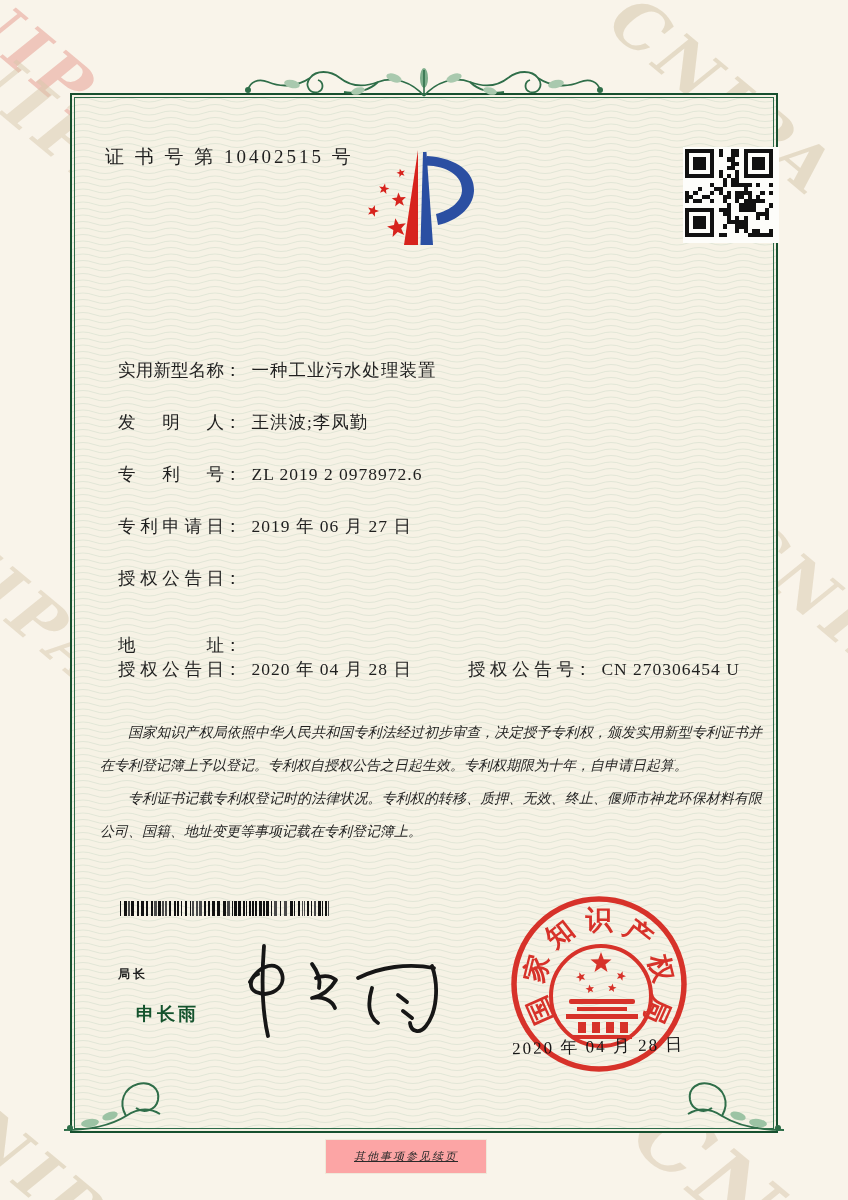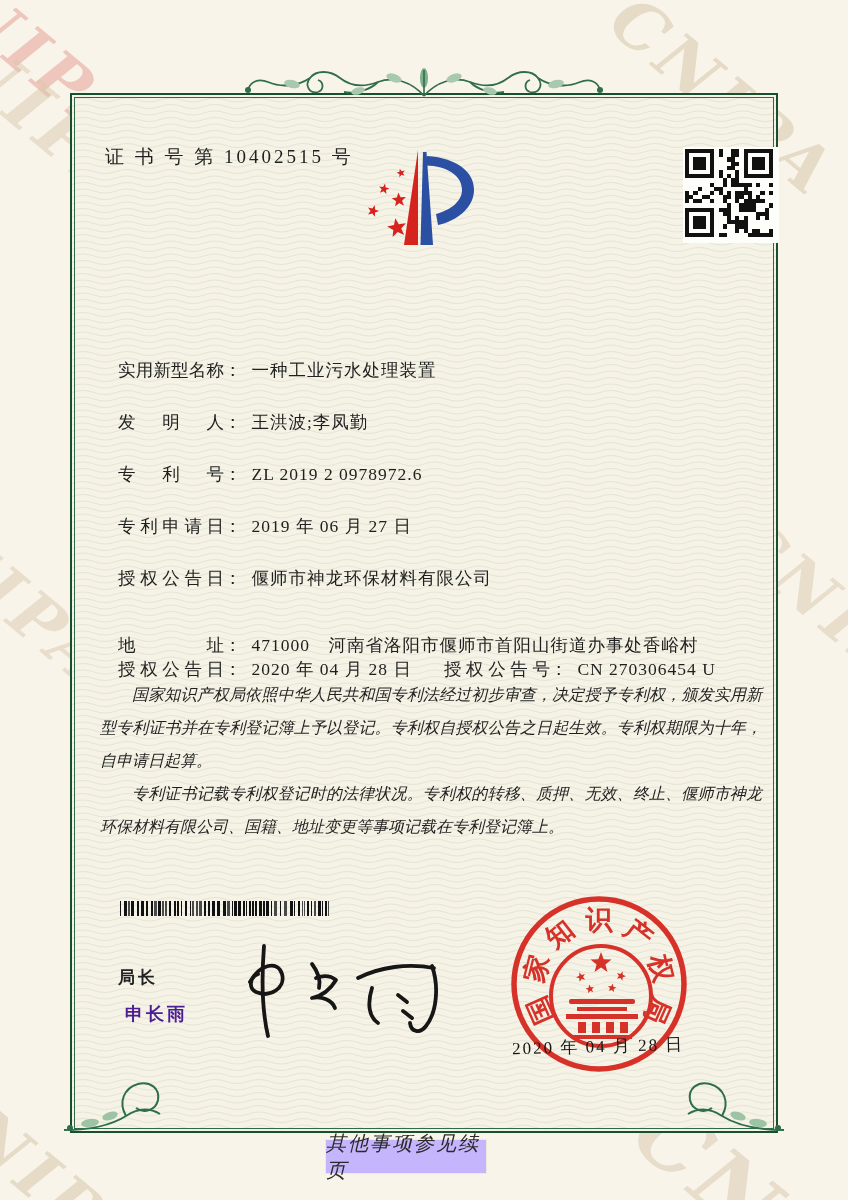--- a/index.html
+++ b/index.html
@@ -20,43 +20,43 @@
   .cert-no{position:absolute;left:105px;top:144px;font-size:19px;letter-spacing:3px;z-index:5;}
   .logo{position:absolute;left:358px;top:146px;z-index:5;}
   .qr{position:absolute;left:683px;top:147px;width:92px;height:92px;background:#fdfdfa;padding:2px;z-index:5;}
   .title{position:absolute;left:0;top:256px;width:848px;text-align:center;font-size:42px;font-weight:bold;
       letter-spacing:6px;z-index:5;}
   
   .frow{position:absolute;left:118px;font-size:17.5px;z-index:5;display:flex;align-items:baseline;white-space:nowrap;}
   .flabel{display:inline-block;width:106px;text-align:justify;text-align-last:justify;}
   .fcolon{margin-right:10px;}
   .fvalue{letter-spacing:1px;}
-  .gpair2{margin-left:32px;display:flex;align-items:baseline;}
-  
-  .body-text{position:absolute;left:100px;top:678px;width:662px;font-size:16px;line-height:33px;
+  .gpair2{margin-left:56px;display:flex;align-items:baseline;}
+  
+  .body-text{position:absolute;left:100px;top:716px;width:662px;font-size:14px;line-height:33px;
       text-align:justify;font-style:italic;z-index:5;}
   .body-text p{margin:0;text-indent:2em;}
   
   .barcode{position:absolute;left:120px;top:901px;width:220px;height:15px;display:flex;align-items:stretch;z-index:5;}
   
-  .signer-title{position:absolute;left:118px;top:966px;font-size:17px;letter-spacing:3px;z-index:5;
+  .signer-title{position:absolute;left:118px;top:966px;font-size:12px;letter-spacing:3px;z-index:5;
       font-family:"Liberation Sans","DejaVu Sans",sans-serif;font-weight:600;color:#222;}
-  .signer-name{position:absolute;left:125px;top:1002px;font-size:18px;letter-spacing:3px;z-index:5;
-      font-family:"Liberation Sans","DejaVu Sans",sans-serif;font-weight:600;color:#4c1d95;}
+  .signer-name{position:absolute;left:136px;top:1002px;font-size:18px;letter-spacing:3px;z-index:5;
+      font-family:"Liberation Sans","DejaVu Sans",sans-serif;font-weight:600;color:#14532d;}
   .signature{position:absolute;left:230px;top:928px;z-index:5;}
   
   .seal{position:absolute;left:505px;top:888px;z-index:6;opacity:.93;}
   .seal-date{position:absolute;left:512px;top:1035px;width:180px;font-size:17px;letter-spacing:2px;
       color:#161616;z-index:7;transform:rotate(-1.5deg);white-space:nowrap;}
   
   .page-footer{position:absolute;left:0;top:1094px;width:810px;text-align:center;font-size:15px;
       letter-spacing:2px;z-index:5;}
-  .cont-box{position:absolute;left:325px;top:1139px;width:160px;height:33px;background:#c4b5fd;
+  .cont-box{position:absolute;left:325px;top:1139px;width:160px;height:33px;background:#fca5a5;
       border:1px solid #efe9da;display:flex;align-items:center;justify-content:center;z-index:5;
-      font-size:20px;font-style:italic;letter-spacing:2px;color:#2a2a2a;}
+      font-size:11px;font-style:italic;letter-spacing:2px;color:#2a2a2a;text-decoration:underline;}
 </style>
 </head>
 <body>
 
 <div class="page">
 
   <div id="wmLayer">
       <div class="wm" style="left: -55px; top: -70px; font-size: 66px; color: rgba(224, 130, 118, 0.4);">CNIPA</div>
       <div class="wm" style="left: -60px; top: -25px; font-size: 72px; color: rgba(216, 200, 172, 0.5);">CNIPA</div>
       <div class="wm" style="left: 645px; top: -20px; font-size: 66px; color: rgba(214, 198, 170, 0.55);">CNIPA</div>
@@ -357,26 +357,24 @@
     <span class="fvalue">ZL 2019 2 0978972.6</span>
   </div>
   <div class="frow" style="top:514px">
     <span class="flabel">专利申请日</span>
       <span class="fcolon">：</span>
     <span class="fvalue">2019 年 06 月 27 日</span>
   </div>
   <div class="frow" style="top:566px">
     <span class="flabel">授权公告日</span>
       <span class="fcolon">：</span>
-    <span class="fvalue">偃师市神龙环保材料有限公司</span>
   </div>
   <div class="frow" style="top:633px">
     <span class="flabel">地址</span>
       <span class="fcolon">：</span>
-    <span class="fvalue">471000　河南省洛阳市偃师市首阳山街道办事处香峪村</span>
   </div>
   <div class="frow" style="top:657px">
     <span class="flabel">授权公告日</span>
       <span class="fcolon">：</span>
     <span class="fvalue">2020 年 04 月 28 日</span>
     <span class="gpair2">
       <span class="flabel">授权公告号</span>
         <span class="fcolon">：</span>
       <span class="fvalue">CN 270306454 U</span>
     </span>

